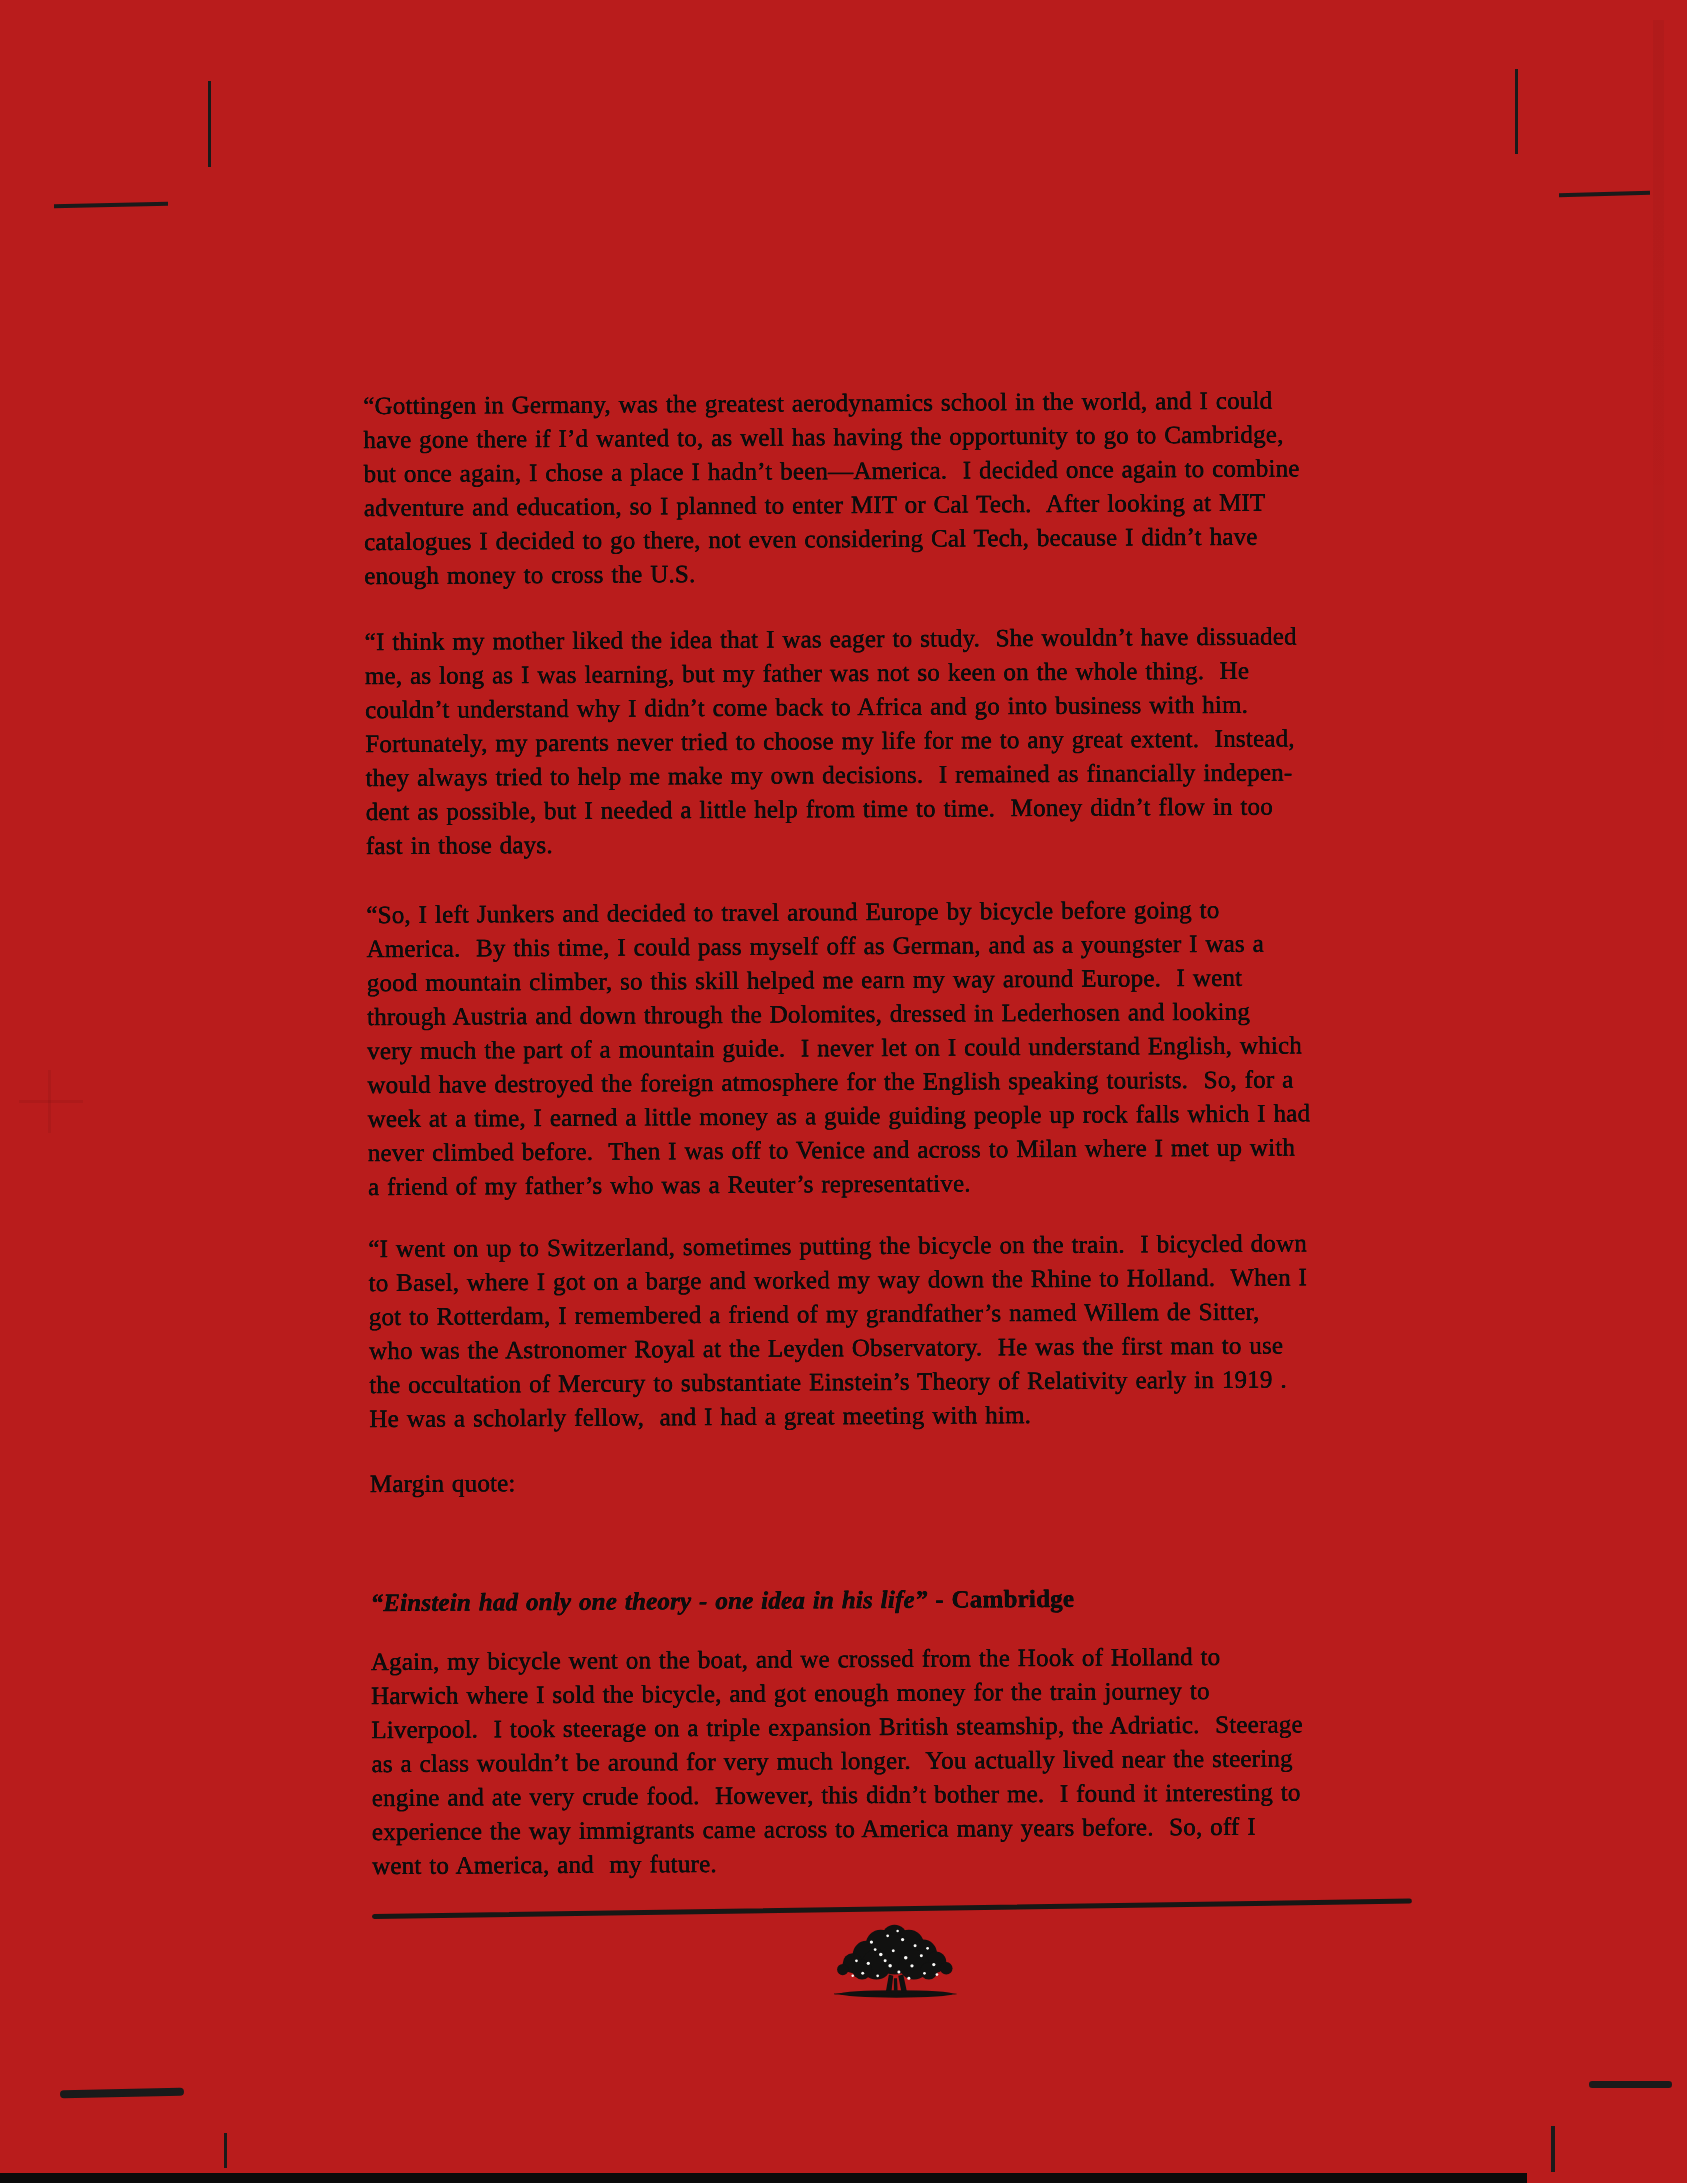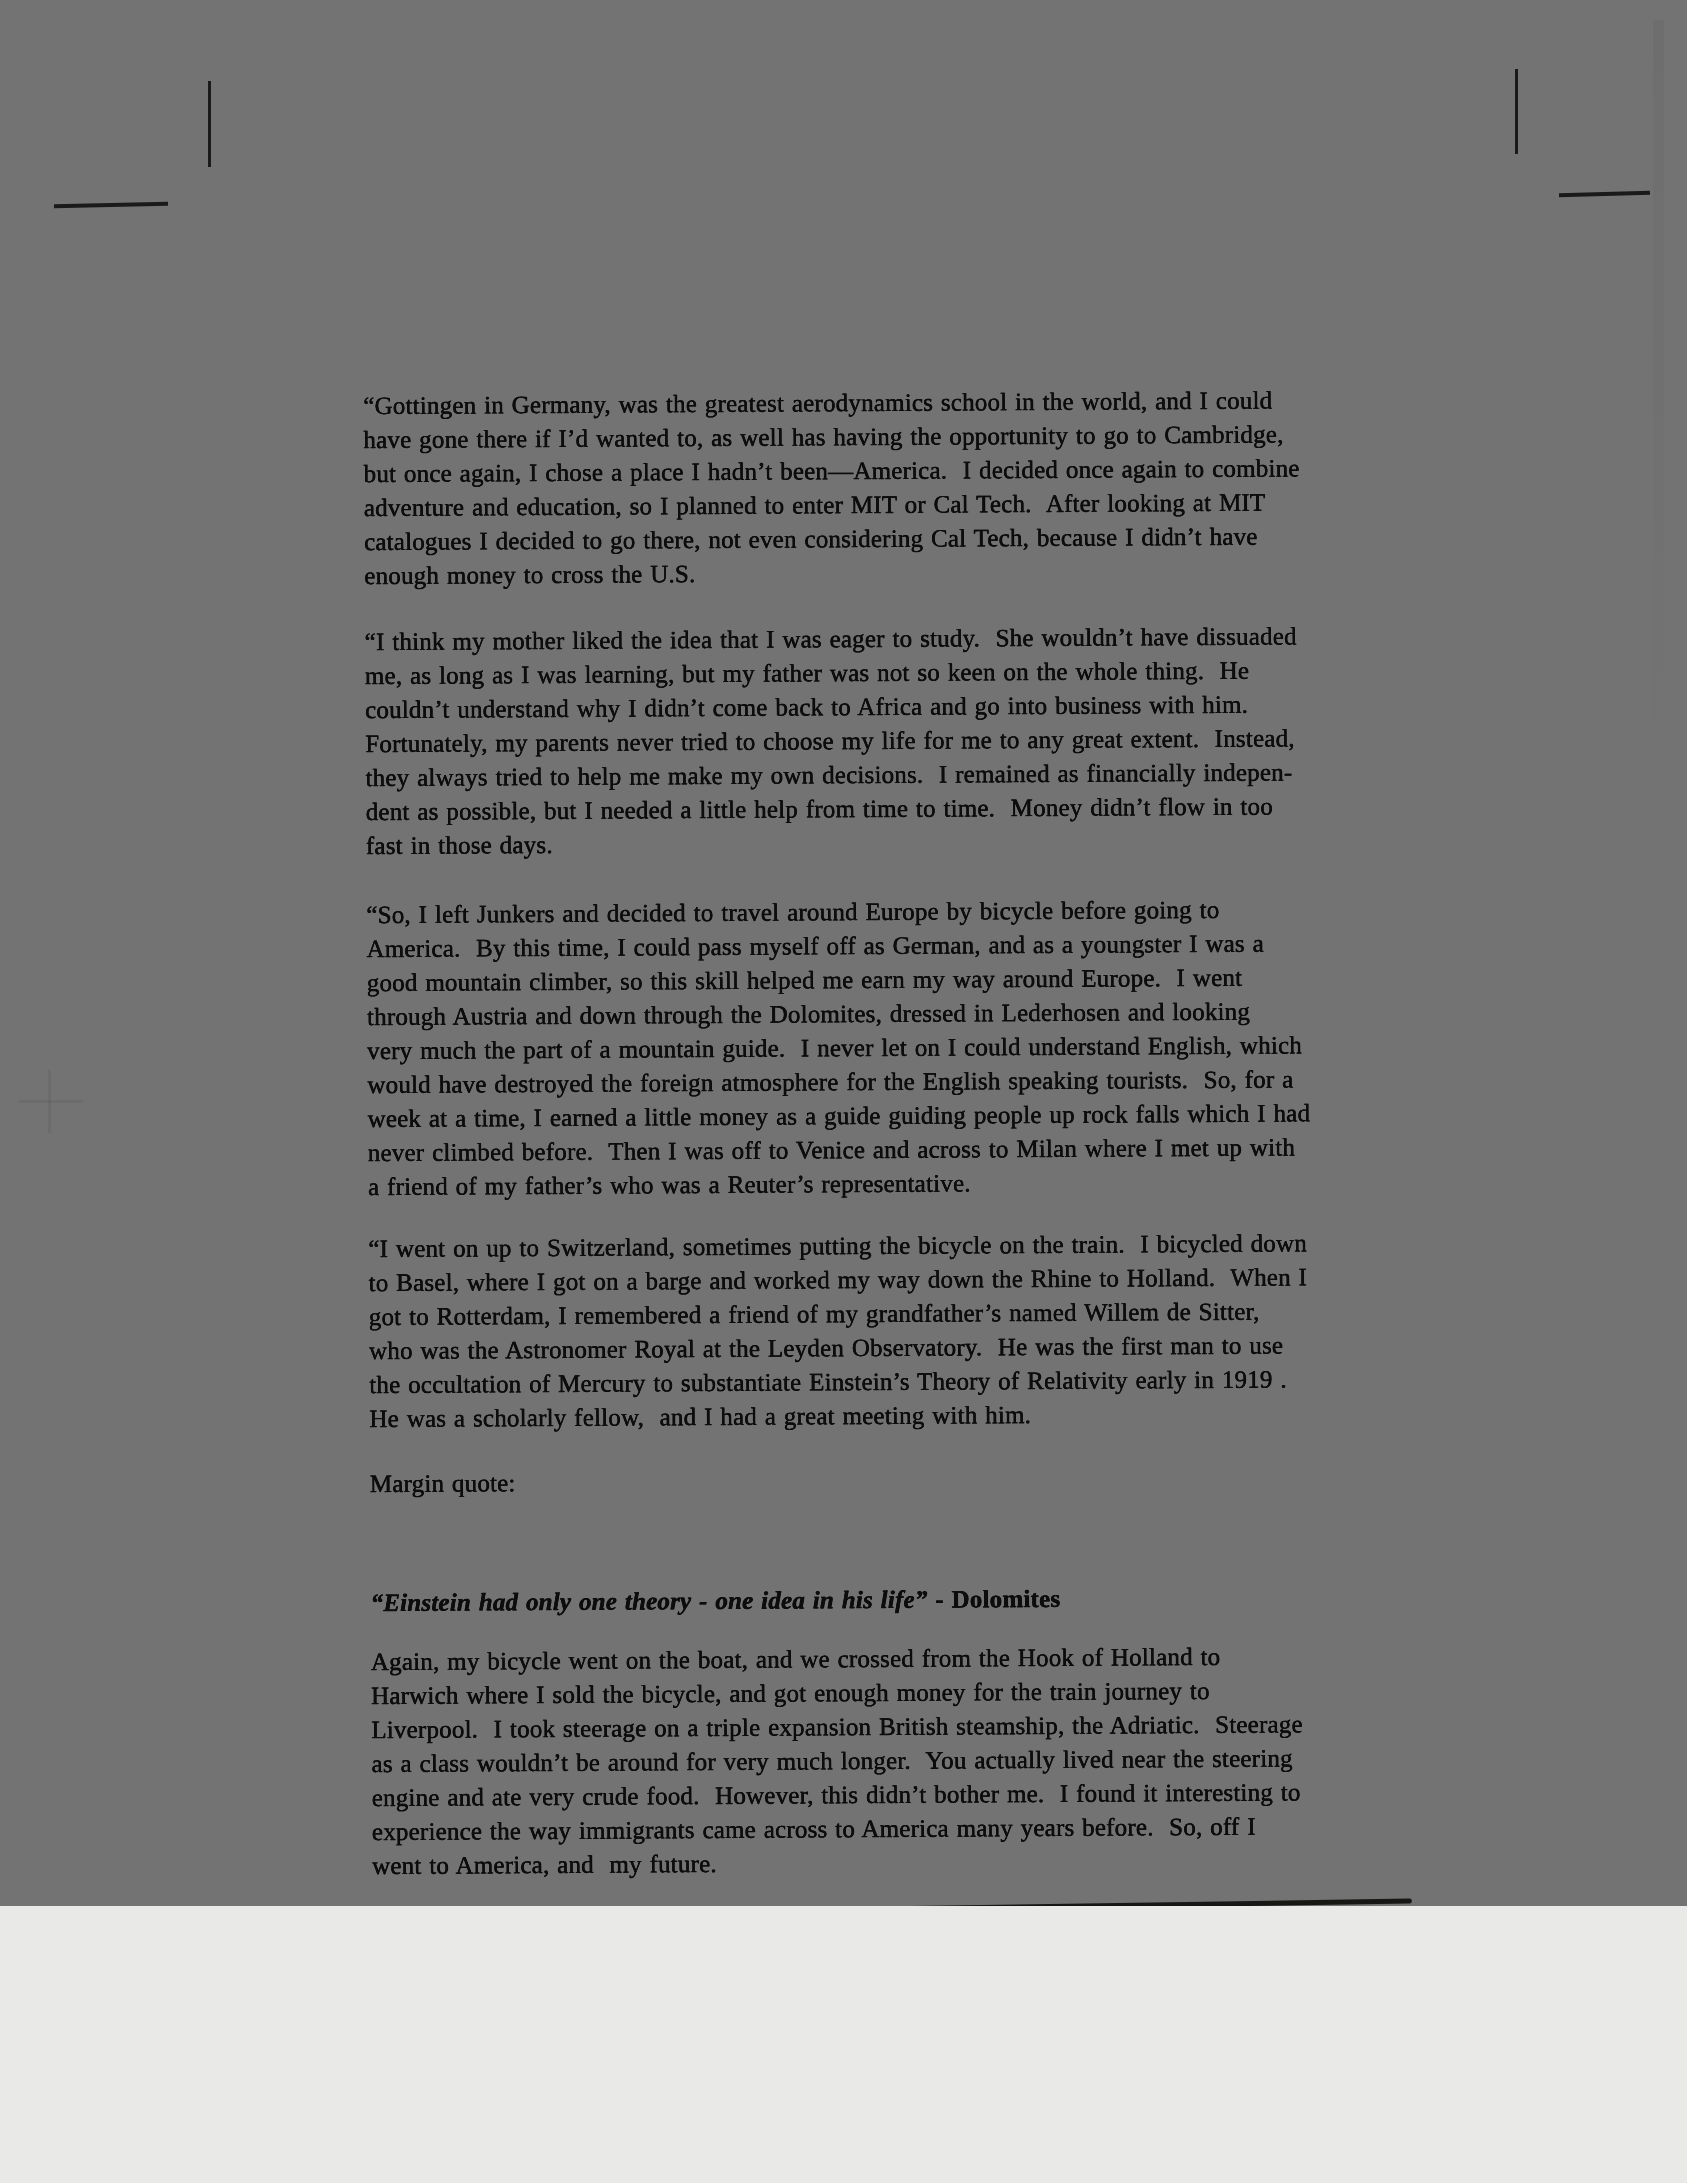--- a/index.html
+++ b/index.html
@@ -1,19 +1,19 @@
 <!DOCTYPE html>
 <html style="font-size:10.6px"><head>
 <meta charset="utf-8">
 <style>
   html,body{margin:0;padding:0;background:#e9e9e7;}
   .page{
     position:relative;
-    width:1687px;height:1906px;
-    background:#737373;
+    width:1687px;height:2183px;
+    background:#b91c1c;
     overflow:hidden;
     font-family:"Liberation Serif","DejaVu Serif",serif;
     color:#0d0d0d;
   }
   
   .mark{position:absolute;background:#1a1a1a;}
   .tl-v{left:208px;top:81px;width:3.3px;height:86px;}
   .tl-h{left:54px;top:203px;width:114px;height:4px;transform:rotate(-1.2deg);}
   .tr-v{left:1515px;top:69px;width:3.3px;height:85px;}
   .tr-h{left:1559px;top:192px;width:91px;height:4px;transform:rotate(-1.5deg);}
@@ -96,21 +96,21 @@
 week at a time, I earned a little money as a guide guiding people up rock falls which I had
 never climbed before.  Then I was off to Venice and across to Milan where I met up with
 a friend of my father’s who was a Reuter’s representative.</p>
     <p class="para p4">“I went on up to Switzerland, sometimes putting the bicycle on the train.  I bicycled down
 to Basel, where I got on a barge and worked my way down the Rhine to Holland.  When I
 got to Rotterdam, I remembered a friend of my grandfather’s named Willem de Sitter,
 who was the Astronomer Royal at the Leyden Observatory.  He was the first man to use
 the occultation of Mercury to substantiate Einstein’s Theory of Relativity early in 1919 .
 He was a scholarly fellow,  and I had a great meeting with him.</p>
     <p class="para mq">Margin quote:</p>
-    <p class="para quote"><span class="q-it">“Einstein had only one theory - one idea in his life”</span><span class="q-attr"> - Dolomites</span></p>
+    <p class="para quote"><span class="q-it">“Einstein had only one theory - one idea in his life”</span><span class="q-attr"> - Cambridge</span></p>
     <p class="para p5">Again, my bicycle went on the boat, and we crossed from the Hook of Holland to
 Harwich where I sold the bicycle, and got enough money for the train journey to
 Liverpool.  I took steerage on a triple expansion British steamship, the Adriatic.  Steerage
 as a class wouldn’t be around for very much longer.  You actually lived near the steering
 engine and ate very crude food.  However, this didn’t bother me.  I found it interesting to
 experience the way immigrants came across to America many years before.  So, off I
 went to America, and  my future.</p>
   </div>
 
   <div class="footer-rule"></div>

